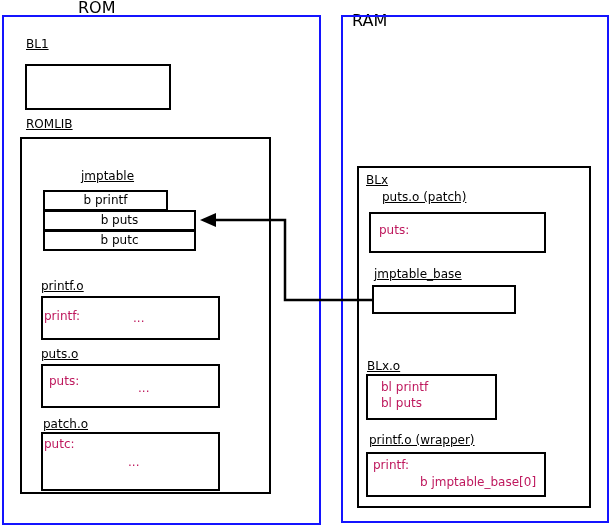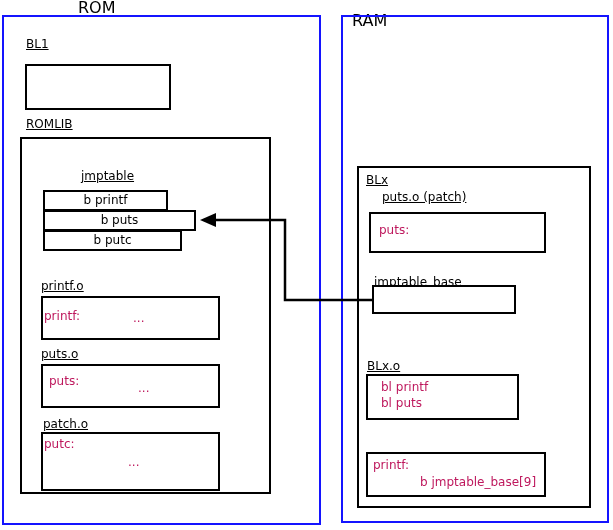--- a/index.html
+++ b/index.html
@@ -83,21 +83,21 @@
   <div class="box" style="left:25px; top:64px; width:146px; height:46px;">
     <span class="boxtext" style="left:6px; top:6px;"></span>
   </div>
 
   <div class="lbl" style="left:26px; top:118px;text-align:center;">ROMLIB</div>
   <div class="box" style="left:20px; top:137px; width:251px; height:357px;"></div>
 
   <div class="lbl" style="left:49px; top:170px;margin-left:32px;">jmptable</div>
   <div class="jrow" style="left:43px; top:190px; width:125px; height:21px;">b printf</div>
   <div class="jrow" style="left:43px; top:210px; width:153px; height:21px;">b puts</div>
-  <div class="jrow" style="left:43px; top:230px; width:139px; height:21px;">b putc</div>
+  <div class="jrow" style="left:43px; top:230px; width:153px; height:21px;">b putc</div>
 
   <div class="lbl" style="left:41px; top:280px;">printf.o</div>
   <div class="box" style="left:41px; top:296px; width:179px; height:44px;">
     <span class="boxtext" style="left:1px; top:12px;">printf:</span>
     <span class="boxtext" style="left:90px; top:14px;">...</span>
   </div>
 
   <div class="lbl" style="left:41px; top:348px;">puts.o</div>
   <div class="box" style="left:41px; top:364px; width:179px; height:44px;">
     <span class="boxtext" style="left:6px; top:9px;">puts:</span>
@@ -116,34 +116,35 @@
 
   <div class="box" style="left:357px; top:166px; width:234px; height:342px;"></div>
 
   <div class="lbl" style="left:366px; top:174px;">BLx</div>
 
   <div class="lbl" style="left:370px; top:191px;margin-left:12px;">puts.o (patch)</div>
   <div class="box" style="left:369px; top:212px; width:177px; height:41px;">
     <span class="boxtext" style="left:8px; top:10px;">puts:</span>
   </div>
 
-  <div class="lbl" style="left:374px; top:276px;">jmptable_base</div>
+  <div class="lbl" style="left:374px; top:268px;">jmptable_base</div>
   <div class="box" style="left:372px; top:285px; width:144px; height:29px;">
     <span class="boxtext" style="left:6px; top:6px;"></span>
   </div>
 
   <div class="lbl" style="left:367px; top:360px;">BLx.o</div>
-  <div class="box" style="left:366px; top:374px; width:153px; height:46px;">
+  <div class="box" style="left:366px; top:374px; width:131px; height:46px;">
     <span class="boxtext" style="left:13px; top:5px;">bl printf</span>
     <span class="boxtext" style="left:13px; top:21px;">bl puts</span>
   </div>
 
+  <div class="lbl" style="left:369px; top:434px;">printf.o (wrapper)</div>
   <div class="box" style="left:366px; top:452px; width:180px; height:45px;">
     <span class="boxtext" style="left:5px; top:5px;">printf:</span>
-    <span class="boxtext" style="left:52px; top:22px;">b jmptable_base[9]</span>
+    <span class="boxtext" style="left:52px; top:22px;">b jmptable_base[0]</span>
   </div>
 
   <svg class="connector" viewBox="0 0 613 530">
     <path d="M 372 300 L 285 300 L 285 220 L 212 220" fill="none" stroke="#000000" stroke-width="2.5"></path>
     <polygon points="200,220 216,213 216,227" fill="#000000"></polygon>
   </svg>
 
 </div>
 
 </body></html>

